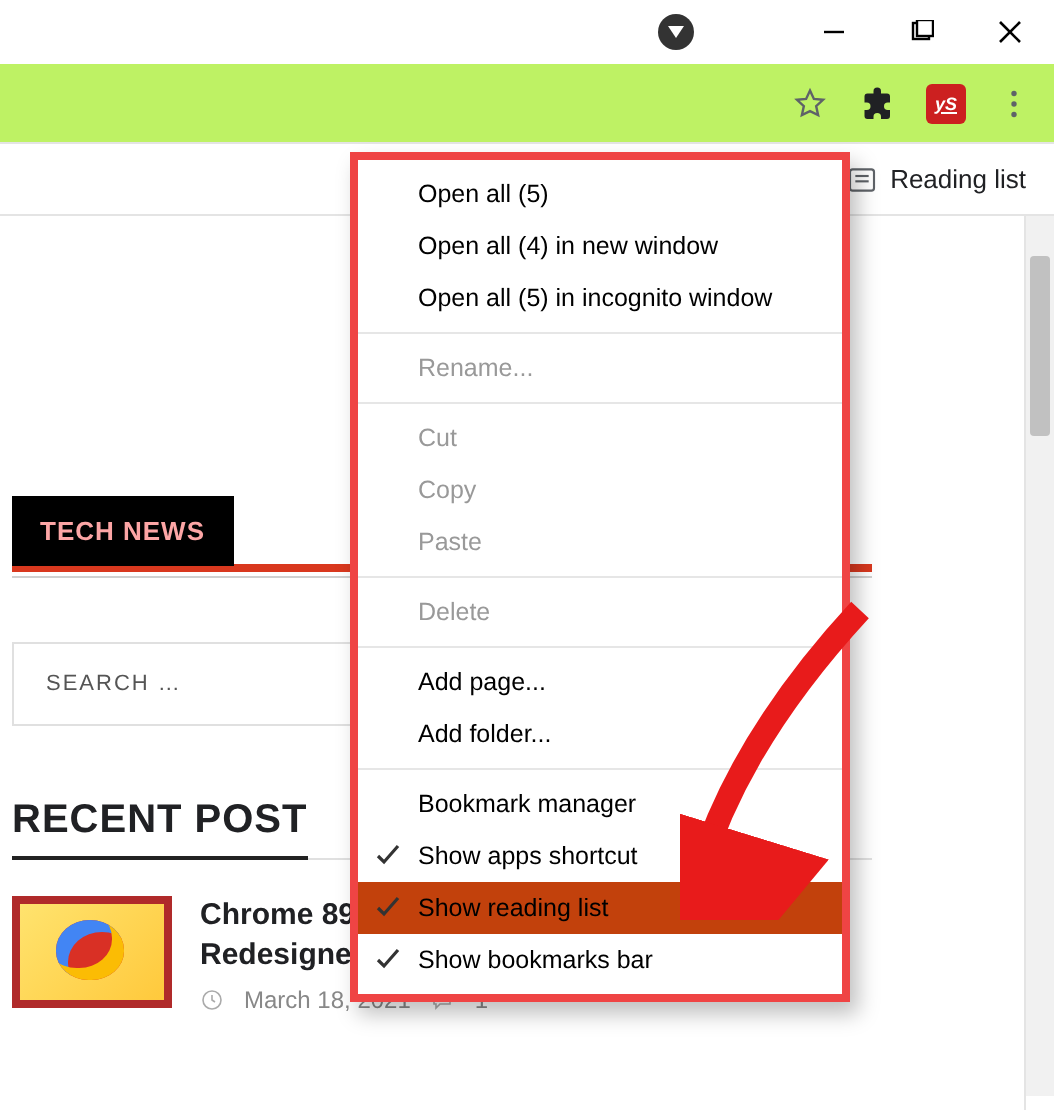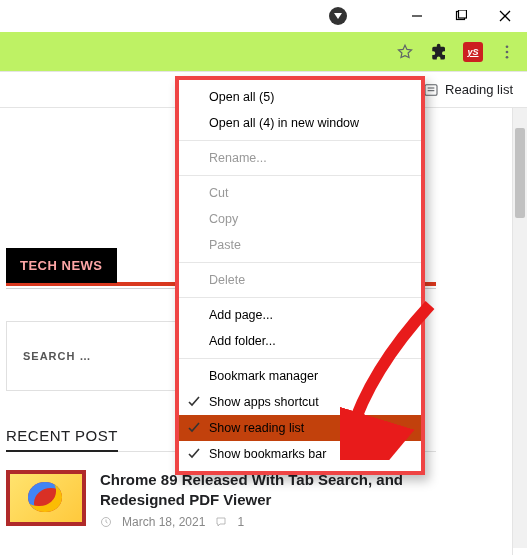--- a/index.html
+++ b/index.html
@@ -25,23 +25,23 @@
 .scrollbar { position: absolute; right: 0; top: 108px; width: 14px; height: 440px; background: #f1f1f1; }
 .scrollbar-thumb { position: absolute; right: 2px; top: 20px; width: 10px; height: 90px; background: #c1c1c1; border-radius: 2px; }
 
 
 .sidebar { position: absolute; left: 6px; top: 0; width: 430px; }
 .tech-header { margin-top: 140px; }
 .tech-label { display: inline-block; background: #000; color: #fca5a5; font-weight: 700; font-size: 13px; padding: 10px 14px; letter-spacing: 0.5px; }
 .tech-underline { height: 4px; background: #d9381e; margin-top: -1px; }
 .tech-spacer { height: 1px; background: #d0d0d0; margin-top: 2px; }
 
-.search-box { margin-top: 32px; width: 170px; border: 1px solid #e0e0e0; padding: 28px 16px; font-size: 11px; font-weight: 700; letter-spacing: 1px; color: #555; }
+.search-box { margin-top: 32px; width: 170px; border: 1px solid #e0e0e0; padding: 14px 16px; font-size: 11px; font-weight: 400; letter-spacing: 1px; color: #555; }
 
-.recent-head { margin-top: 36px; font-size: 15px; font-weight: 400; letter-spacing: 0.5px; padding-bottom: 6px; border-bottom: 2px solid #222; display: inline-block; }
+.recent-head { margin-top: 36px; font-size: 20px; font-weight: 700; letter-spacing: 0.5px; padding-bottom: 6px; border-bottom: 2px solid #222; display: inline-block; }
 .recent-rule { height: 1px; background: #e0e0e0; margin-top: -1px; }
 
 .post { display: flex; gap: 14px; margin-top: 18px; }
 .post-thumb { width: 80px; height: 56px; background: linear-gradient(135deg, #ffe36e, #ffc93c); border: 4px solid #b02a2a; position: relative; flex-shrink: 0; }
 .post-thumb::after { content: ""; position: absolute; left: 18px; top: 8px; width: 34px; height: 30px; background: #d93025; border-radius: 50% 50% 48% 48%; box-shadow: inset -6px -6px 0 #fbbc04, inset 6px 6px 0 #4285f4; }
 .post-body { flex: 1; }
 .post-title { font-weight: 800; font-size: 15px; line-height: 1.3; }
 .post-meta { margin-top: 6px; color: #888; font-size: 12px; display: flex; align-items: center; gap: 10px; }
 .post-meta svg { width: 12px; height: 12px; }
 
@@ -142,20 +142,21 @@
   </div>
 </div>
 
 <div class="scrollbar">
   <div class="scrollbar-thumb"></div>
 </div>
 
 <div class="ctxmenu">
   <div class="ctxitem">Open all (5)</div>
   <div class="ctxitem">Open all (4) in new window</div>
+  <div class="ctxitem">Open all (5) in incognito window</div>
   <div class="ctxsep"></div>
   <div class="ctxitem disabled">Rename...</div>
   <div class="ctxsep"></div>
   <div class="ctxitem disabled">Cut</div>
   <div class="ctxitem disabled">Copy</div>
   <div class="ctxitem disabled">Paste</div>
   <div class="ctxsep"></div>
   <div class="ctxitem disabled">Delete</div>
   <div class="ctxsep"></div>
   <div class="ctxitem">Add page...</div>

